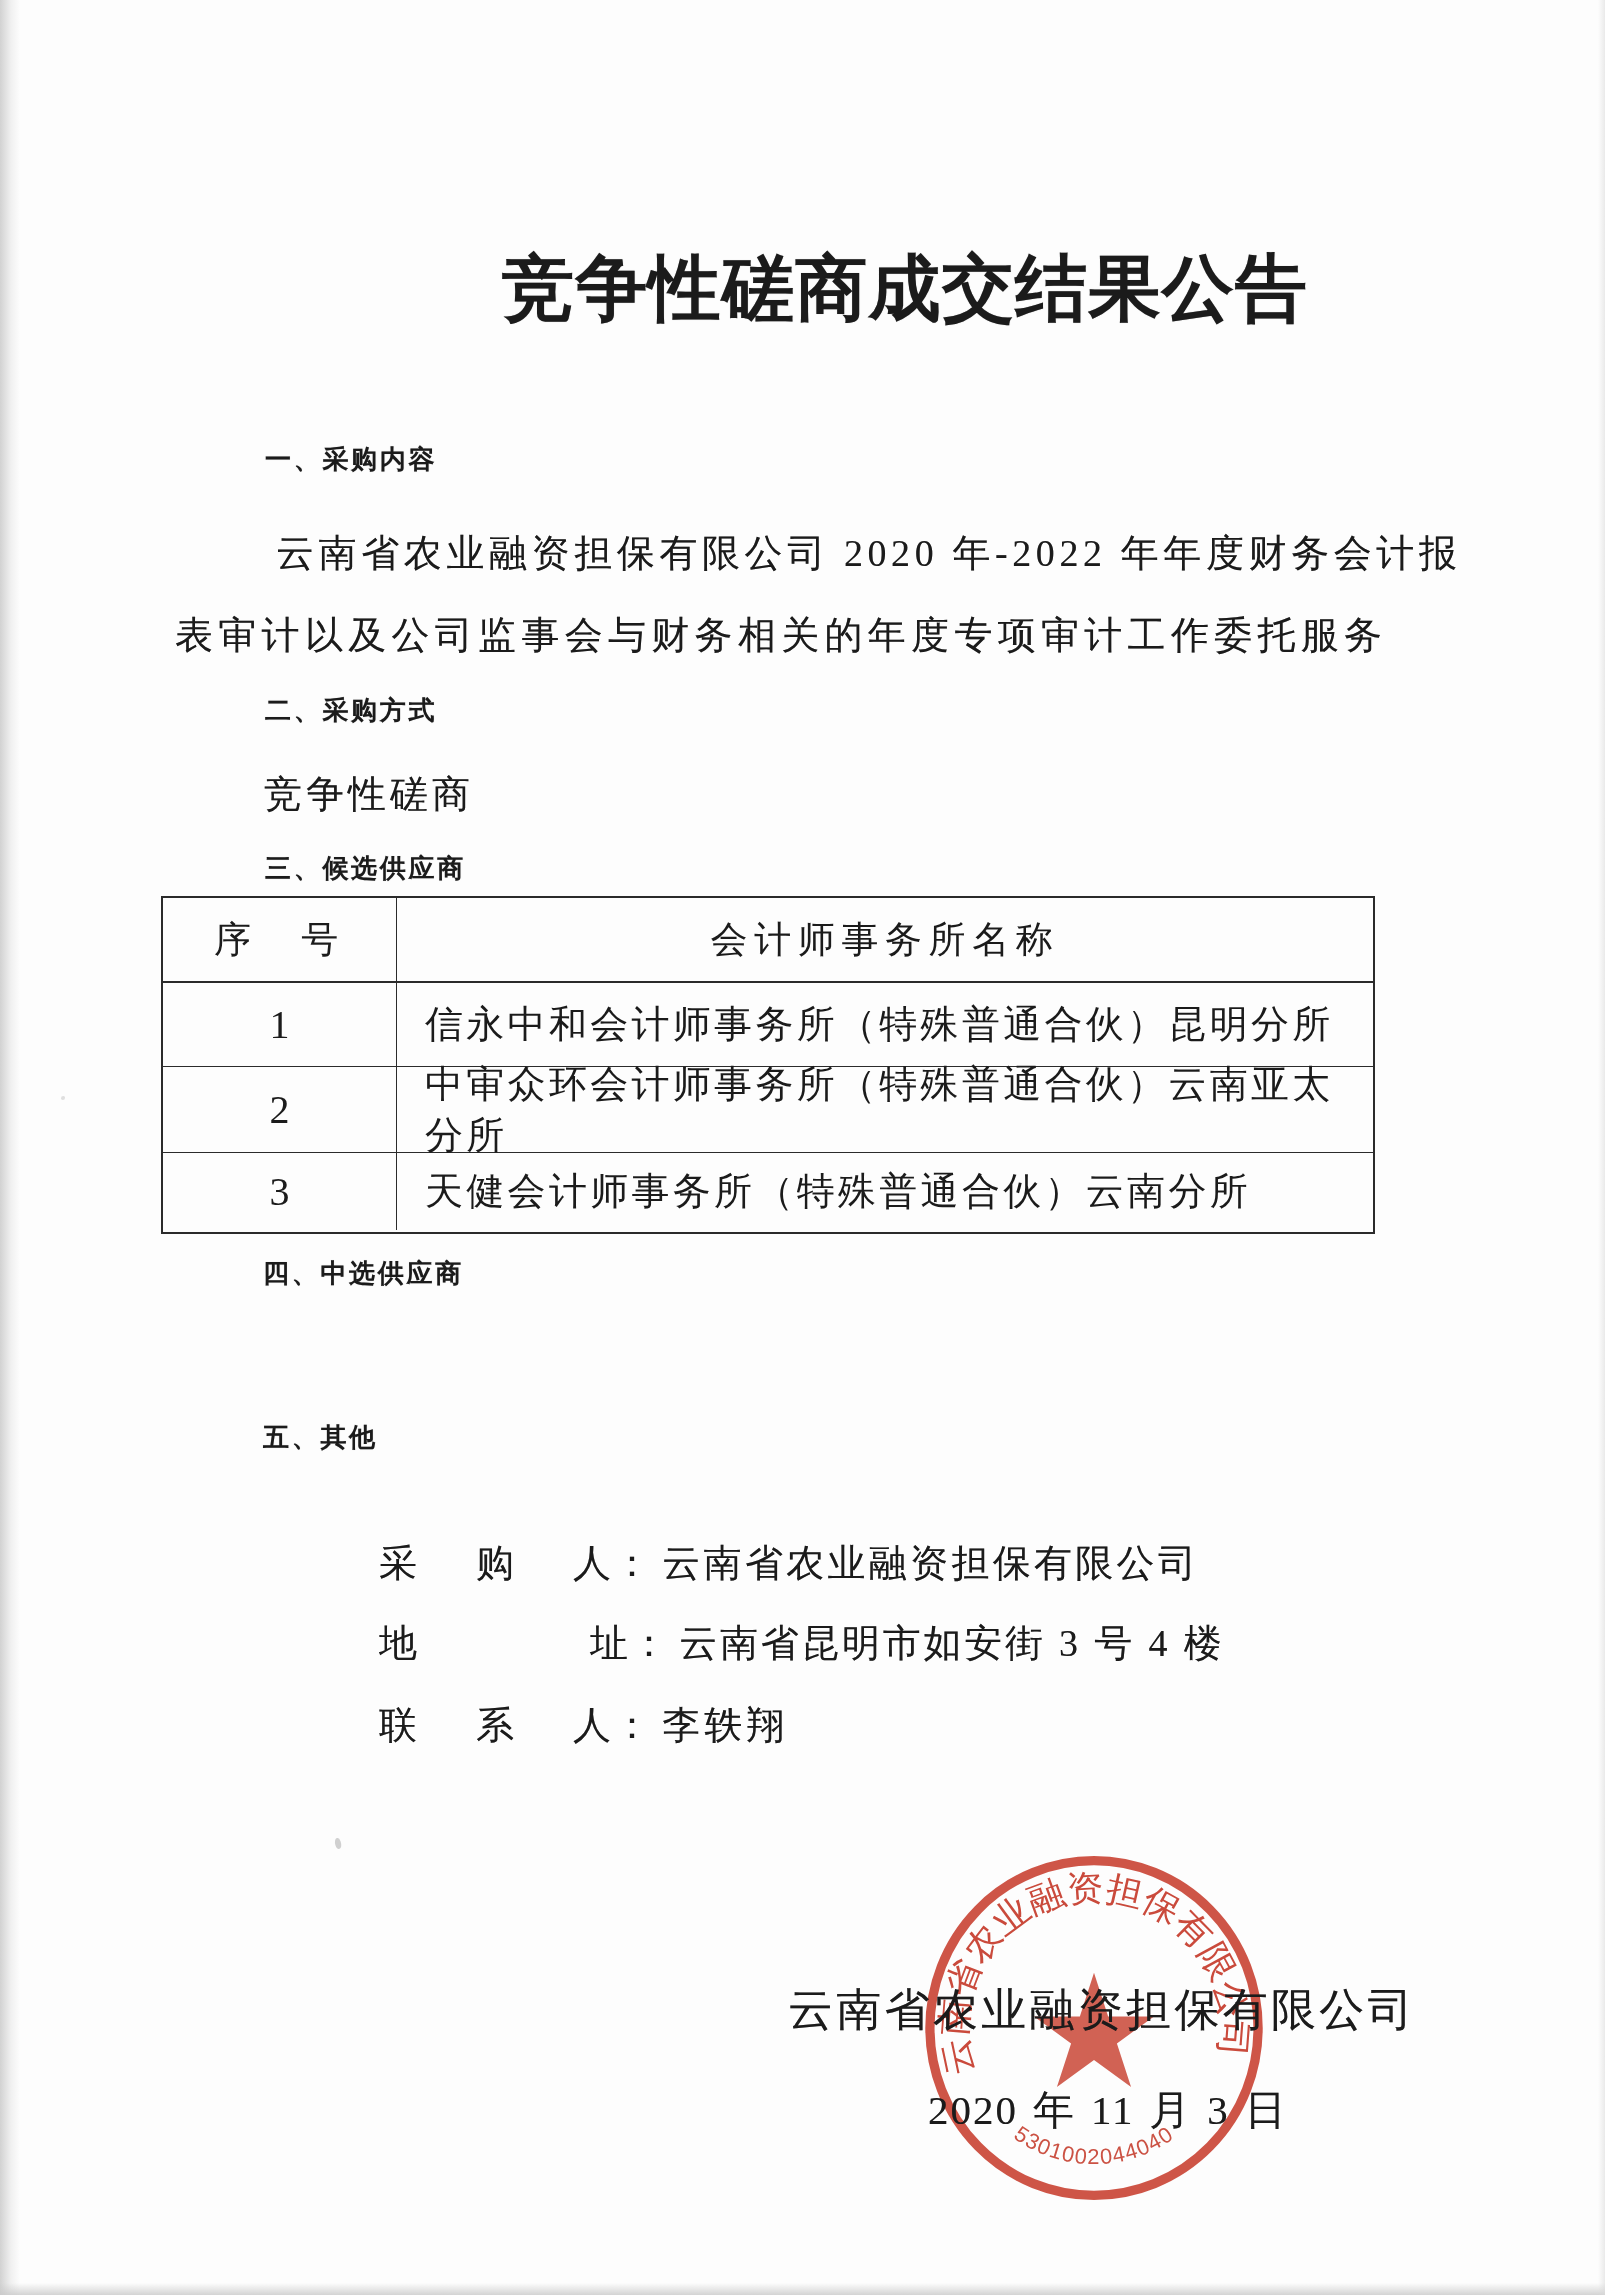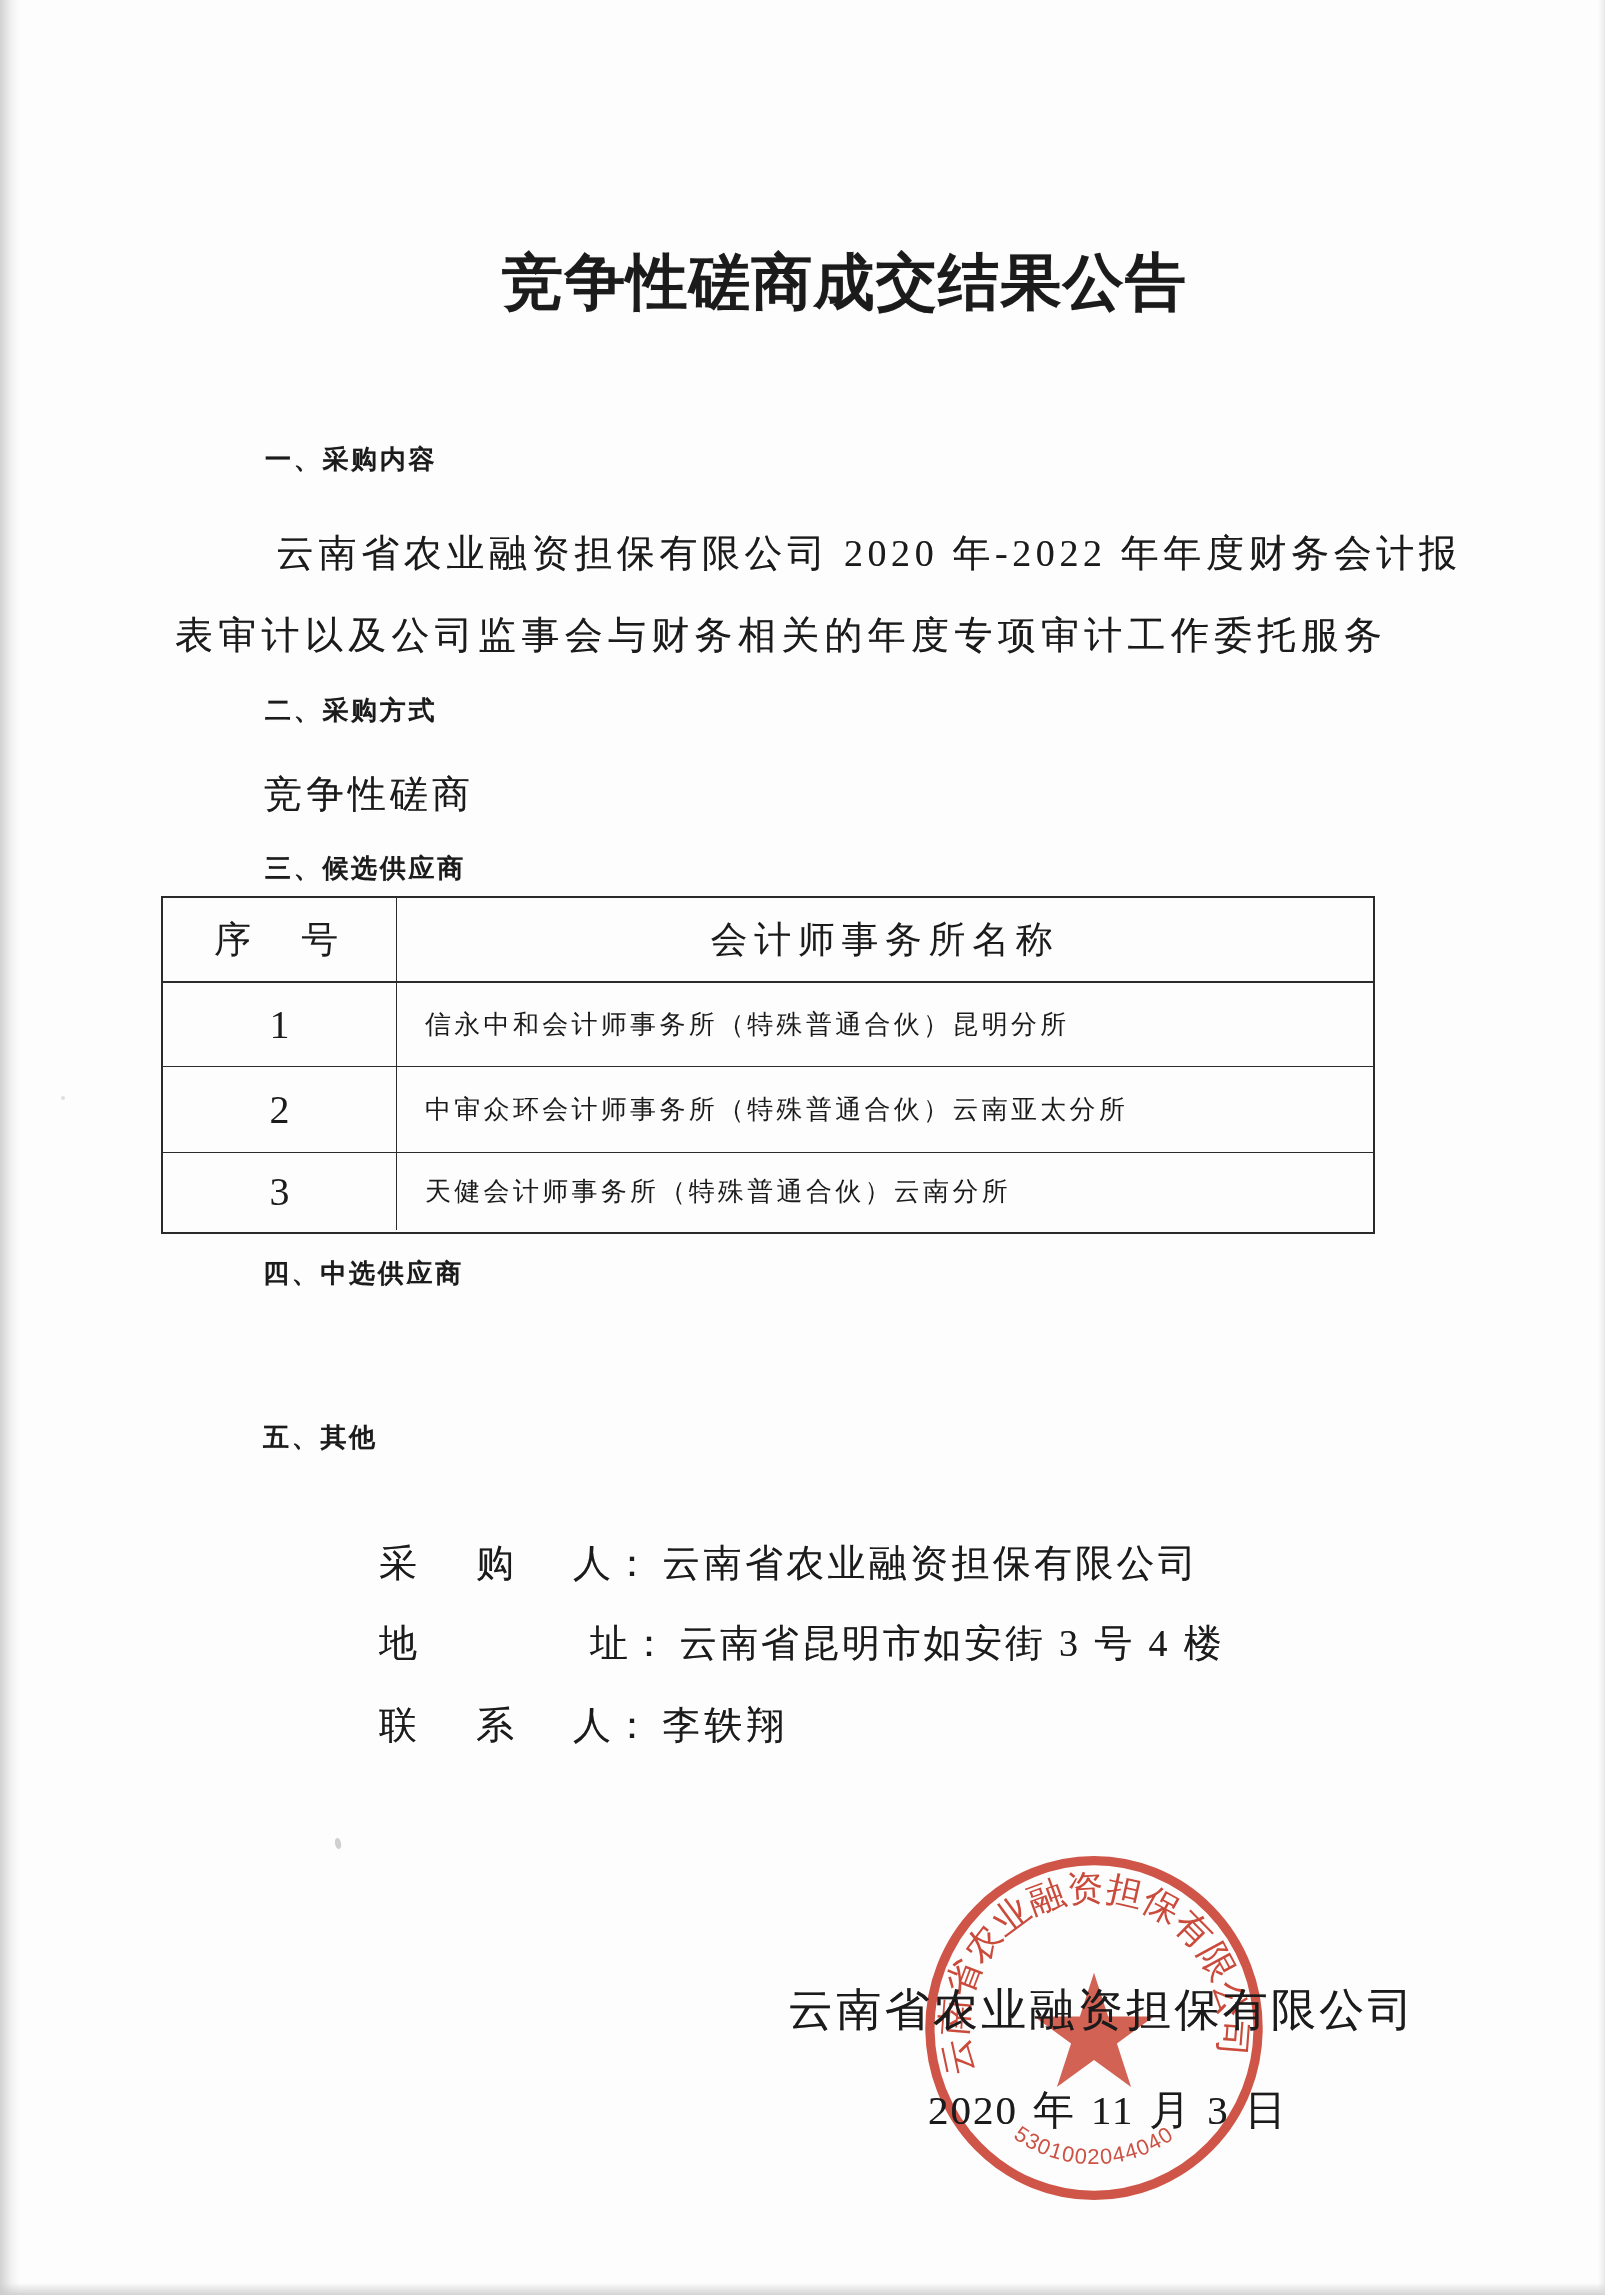--- a/index.html
+++ b/index.html
@@ -8,21 +8,21 @@
     width:1606px;height:2295px;
     background:#fdfdfd;
     overflow:hidden;
     font-family:"Liberation Serif", serif;
     color:#1b1b1b;
   }
   .abs{position:absolute;line-height:1;white-space:pre;}
   .title{
     font-family:Liberation Sans, sans-serif;
     font-weight:700;
-    font-size:61px;
+    font-size:72px;
     letter-spacing:1.3px;
     text-shadow:0 0 0.7px rgba(0,0,0,.45);
   }
   .heading{
     font-family:"Liberation Sans", sans-serif;
     font-weight:700;
     font-size:26px;
     letter-spacing:2.7px;
     text-shadow:0 0 0.7px rgba(0,0,0,.35);
   }
@@ -51,21 +51,21 @@
   }
   .c2{
     flex:1 1 auto;
     display:flex;align-items:center;
     box-sizing:border-box;
     padding-left:28px;
   }
   .c2.center{justify-content:center;padding-left:0;}
   .th-text{font-size:37px;letter-spacing:6.6px;}
   .num-text{font-size:40px;}
-  .cell-text{font-size:26px;letter-spacing:3.3px;}
+  .cell-text{font-size:38px;letter-spacing:3.3px;}
   
   .contact-label{white-space:pre;}
   .contact-value{margin-left:9.3px;white-space:pre;}
   
   #seal{position:absolute;left:908px;top:1842px;filter:blur(0.3px);opacity:.95;}
   
   .edge-left{position:absolute;left:0;top:0;width:20px;height:100%;
     background:linear-gradient(to right,#c3c3c3,#ececec 55%,rgba(255,255,255,0));opacity:.75;}
   .edge-bottom{position:absolute;left:0;bottom:0;width:100%;height:12px;
     background:linear-gradient(to top,#c9c9c9,rgba(255,255,255,0));opacity:.8;}

